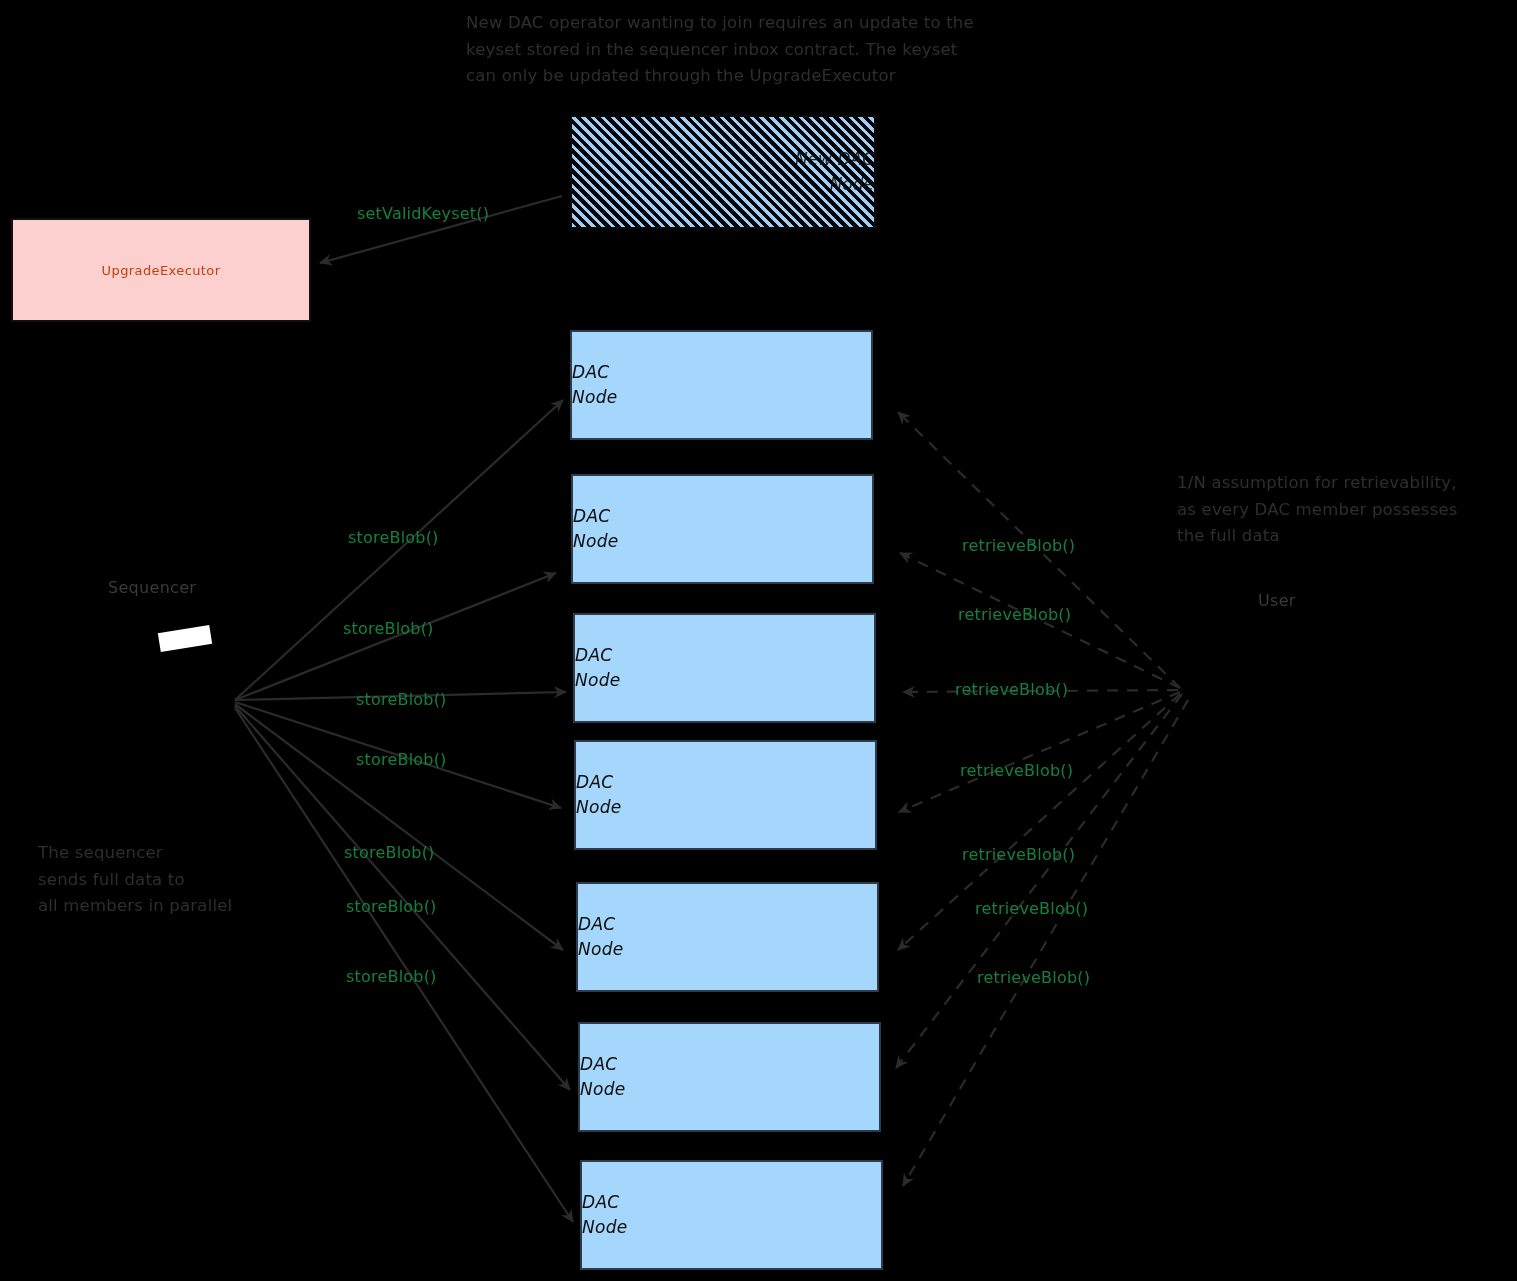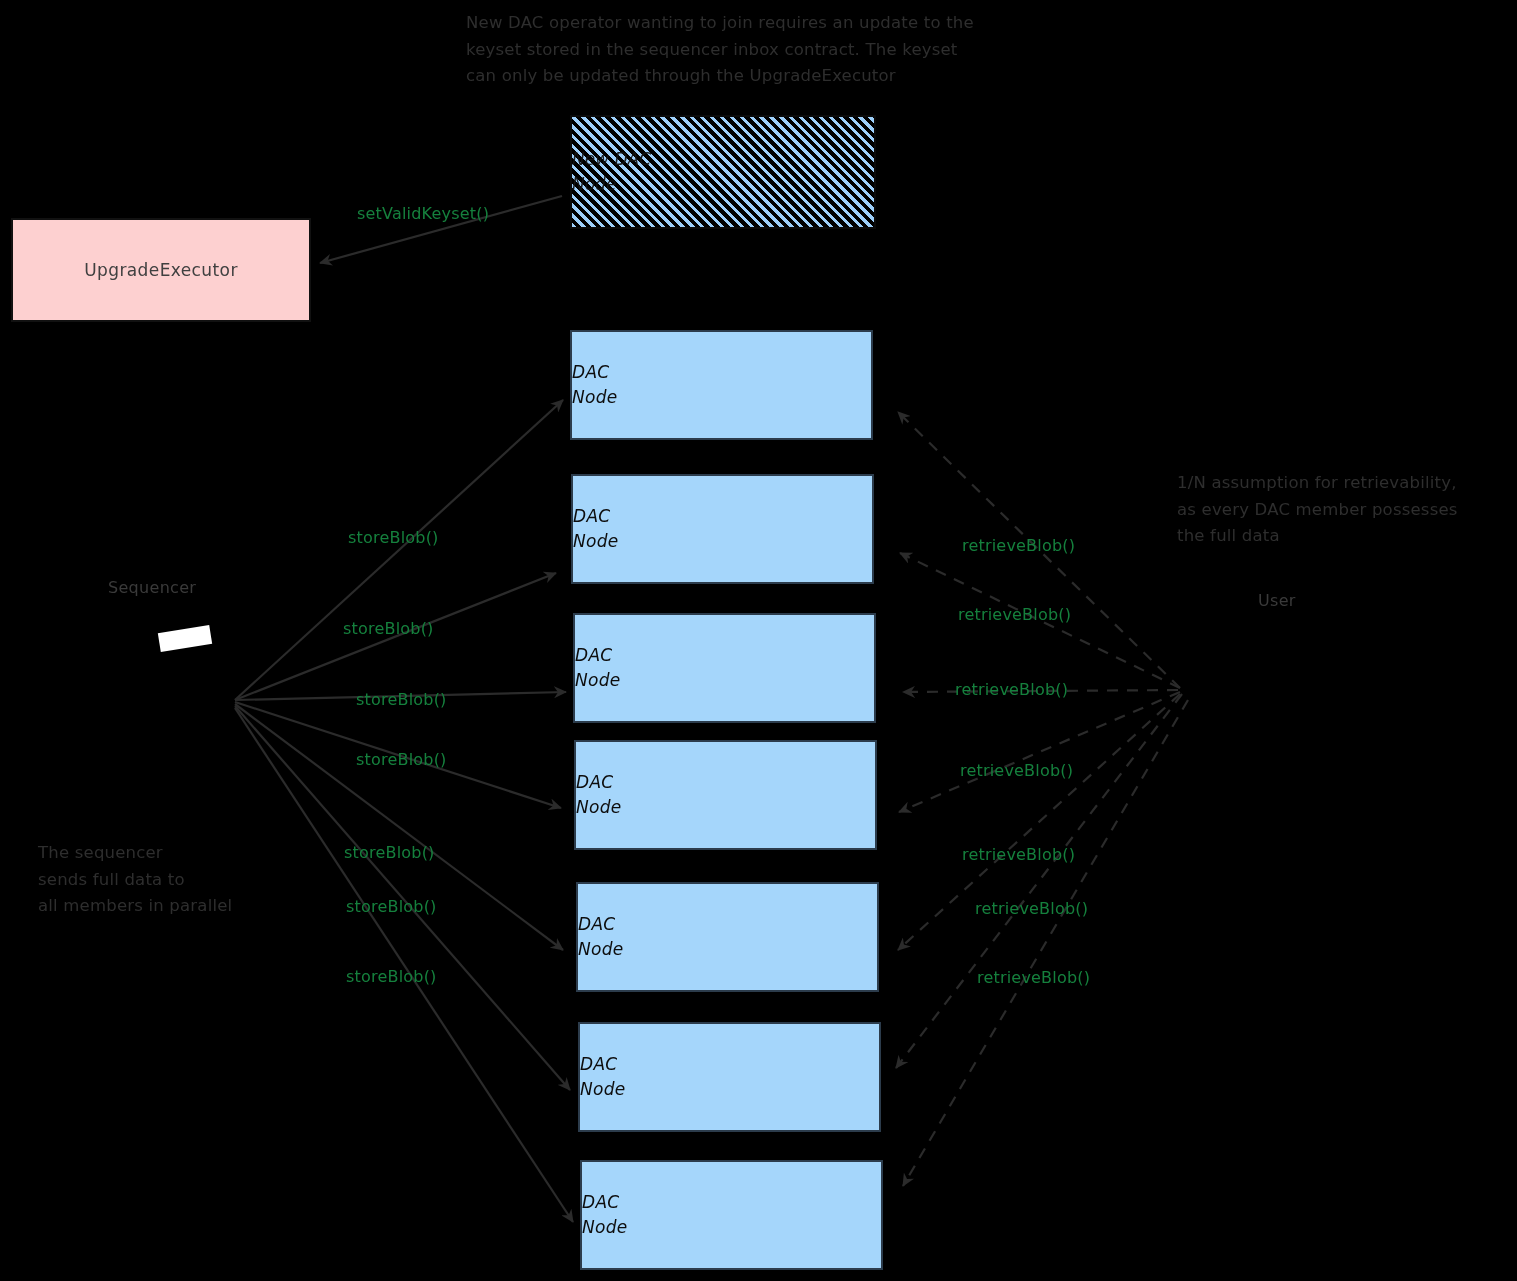--- a/index.html
+++ b/index.html
@@ -6,25 +6,25 @@
   body{width:1517px;height:1281px;position:relative;overflow:hidden;
        font-family:"DejaVu Sans","Liberation Sans",sans-serif;}
   #stage{position:absolute;left:0;top:0;width:1517px;height:1061px;background:#000;}
   svg.layer{position:absolute;left:0;top:0;width:1517px;height:1281px;overflow:visible;}
   .nodebox{position:absolute;background:#a5d6fb;border:2px solid #2c3c4c;box-sizing:border-box;
            display:flex;flex-direction:column;align-items:flex-start;justify-content:center;}
   .nodebox span{display:block;color:#0d0d0d;font-size:17px;font-style:italic;line-height:1.45;
                 text-align:center;letter-spacing:.3px;}
   .pinkbox{position:absolute;left:11px;top:218px;width:300px;height:104px;background:#fdd0d0;
            border:2px solid #111;box-sizing:border-box;display:flex;align-items:center;justify-content:center;}
-  .pinkbox span{color:#404040;font-size:17px;letter-spacing:.4px;}
+  .pinkbox span{color:#c2410c;font-size:13px;letter-spacing:.4px;}
   .hatchbox{position:absolute;left:570px;top:115px;width:306px;height:114px;
             border:2px solid #0a0a0a;box-sizing:border-box;
             background:repeating-linear-gradient(45deg,#9ed0fb 0px,#9ed0fb 3px,#000 3px,#000 7px);
-            display:flex;flex-direction:column;align-items:flex-start;justify-content:center;}
+            display:flex;flex-direction:column;align-items:flex-end;justify-content:center;}
   .hatchbox span{display:block;font-size:17px;font-style:italic;color:#141414;line-height:1.45;
                  text-align:center;opacity:.92;}
   .anno{position:absolute;color:#2e2e2e;font-size:16.5px;line-height:1.62;white-space:pre-line;letter-spacing:.2px;}
   .lbl{position:absolute;color:#15803d;font-size:16px;white-space:nowrap;letter-spacing:.2px;}
   .seqlabel{position:absolute;color:#3a3a3a;font-size:16px;letter-spacing:.3px;}
   .userlabel{position:absolute;color:#3a3a3a;font-size:16px;letter-spacing:.3px;}
   .seqicon{position:absolute;left:159px;top:629px;width:52px;height:19px;background:#fff;
            transform:rotate(-9deg);}
 </style>
 </head>

